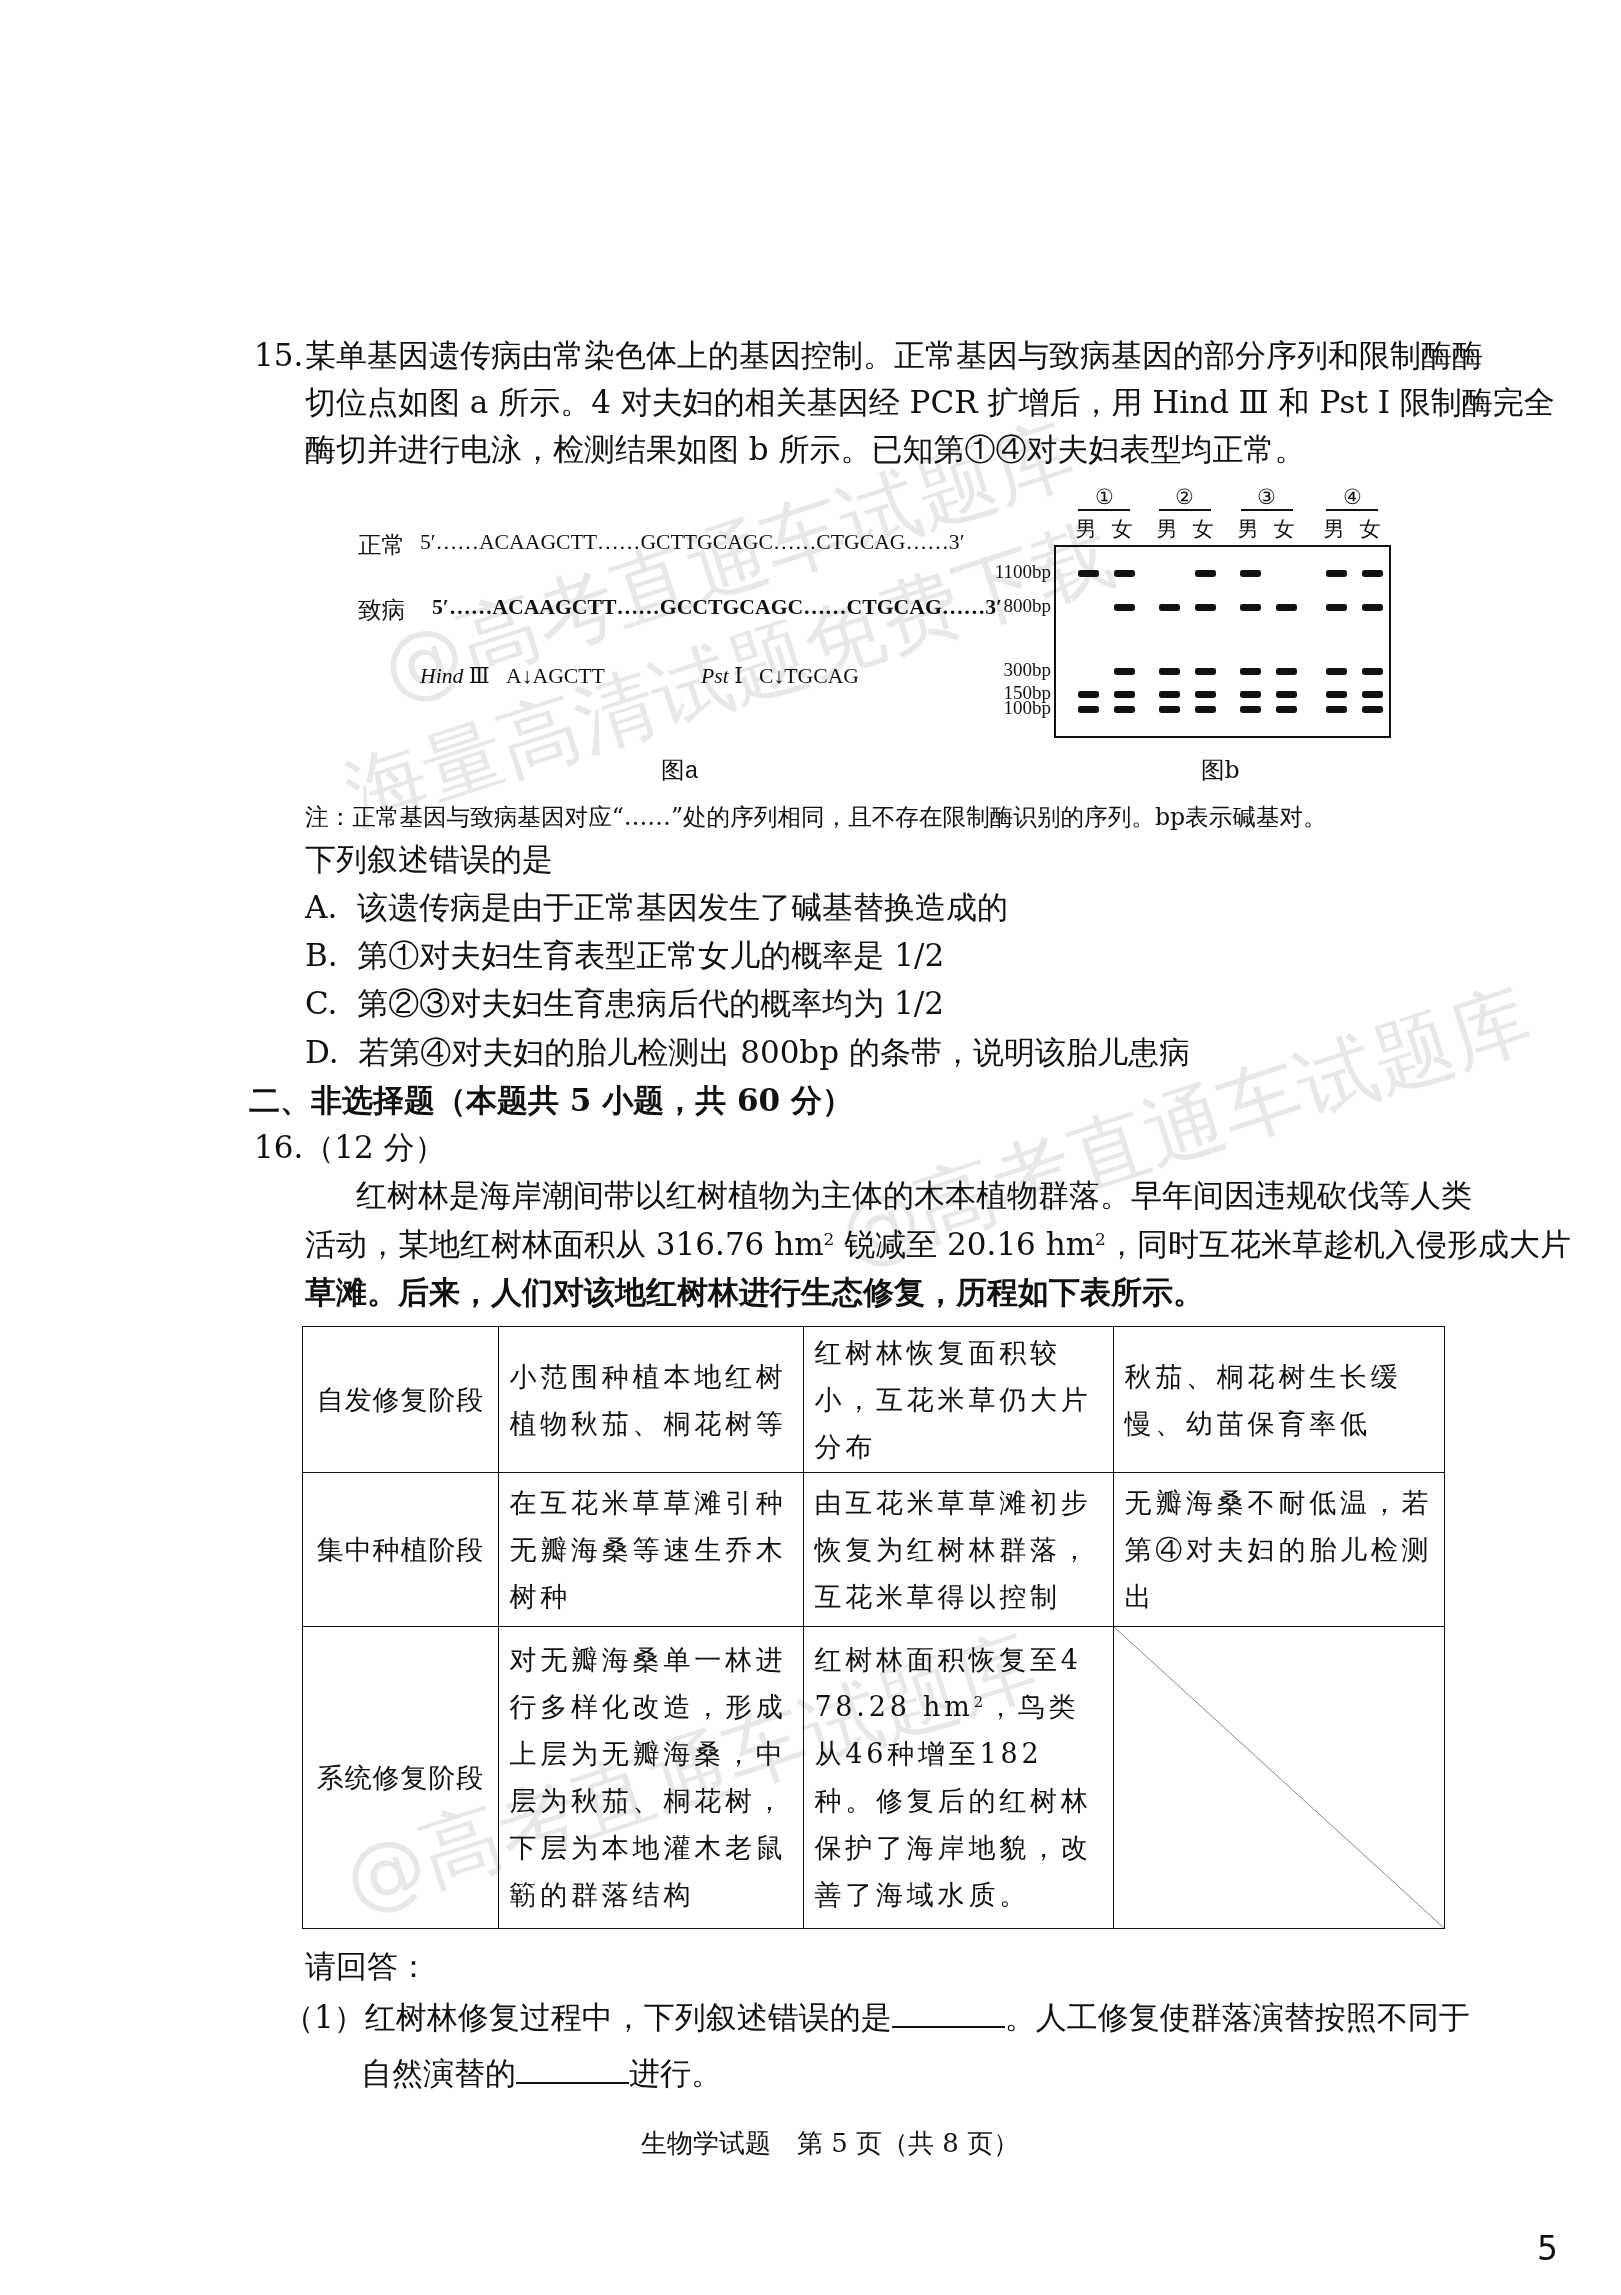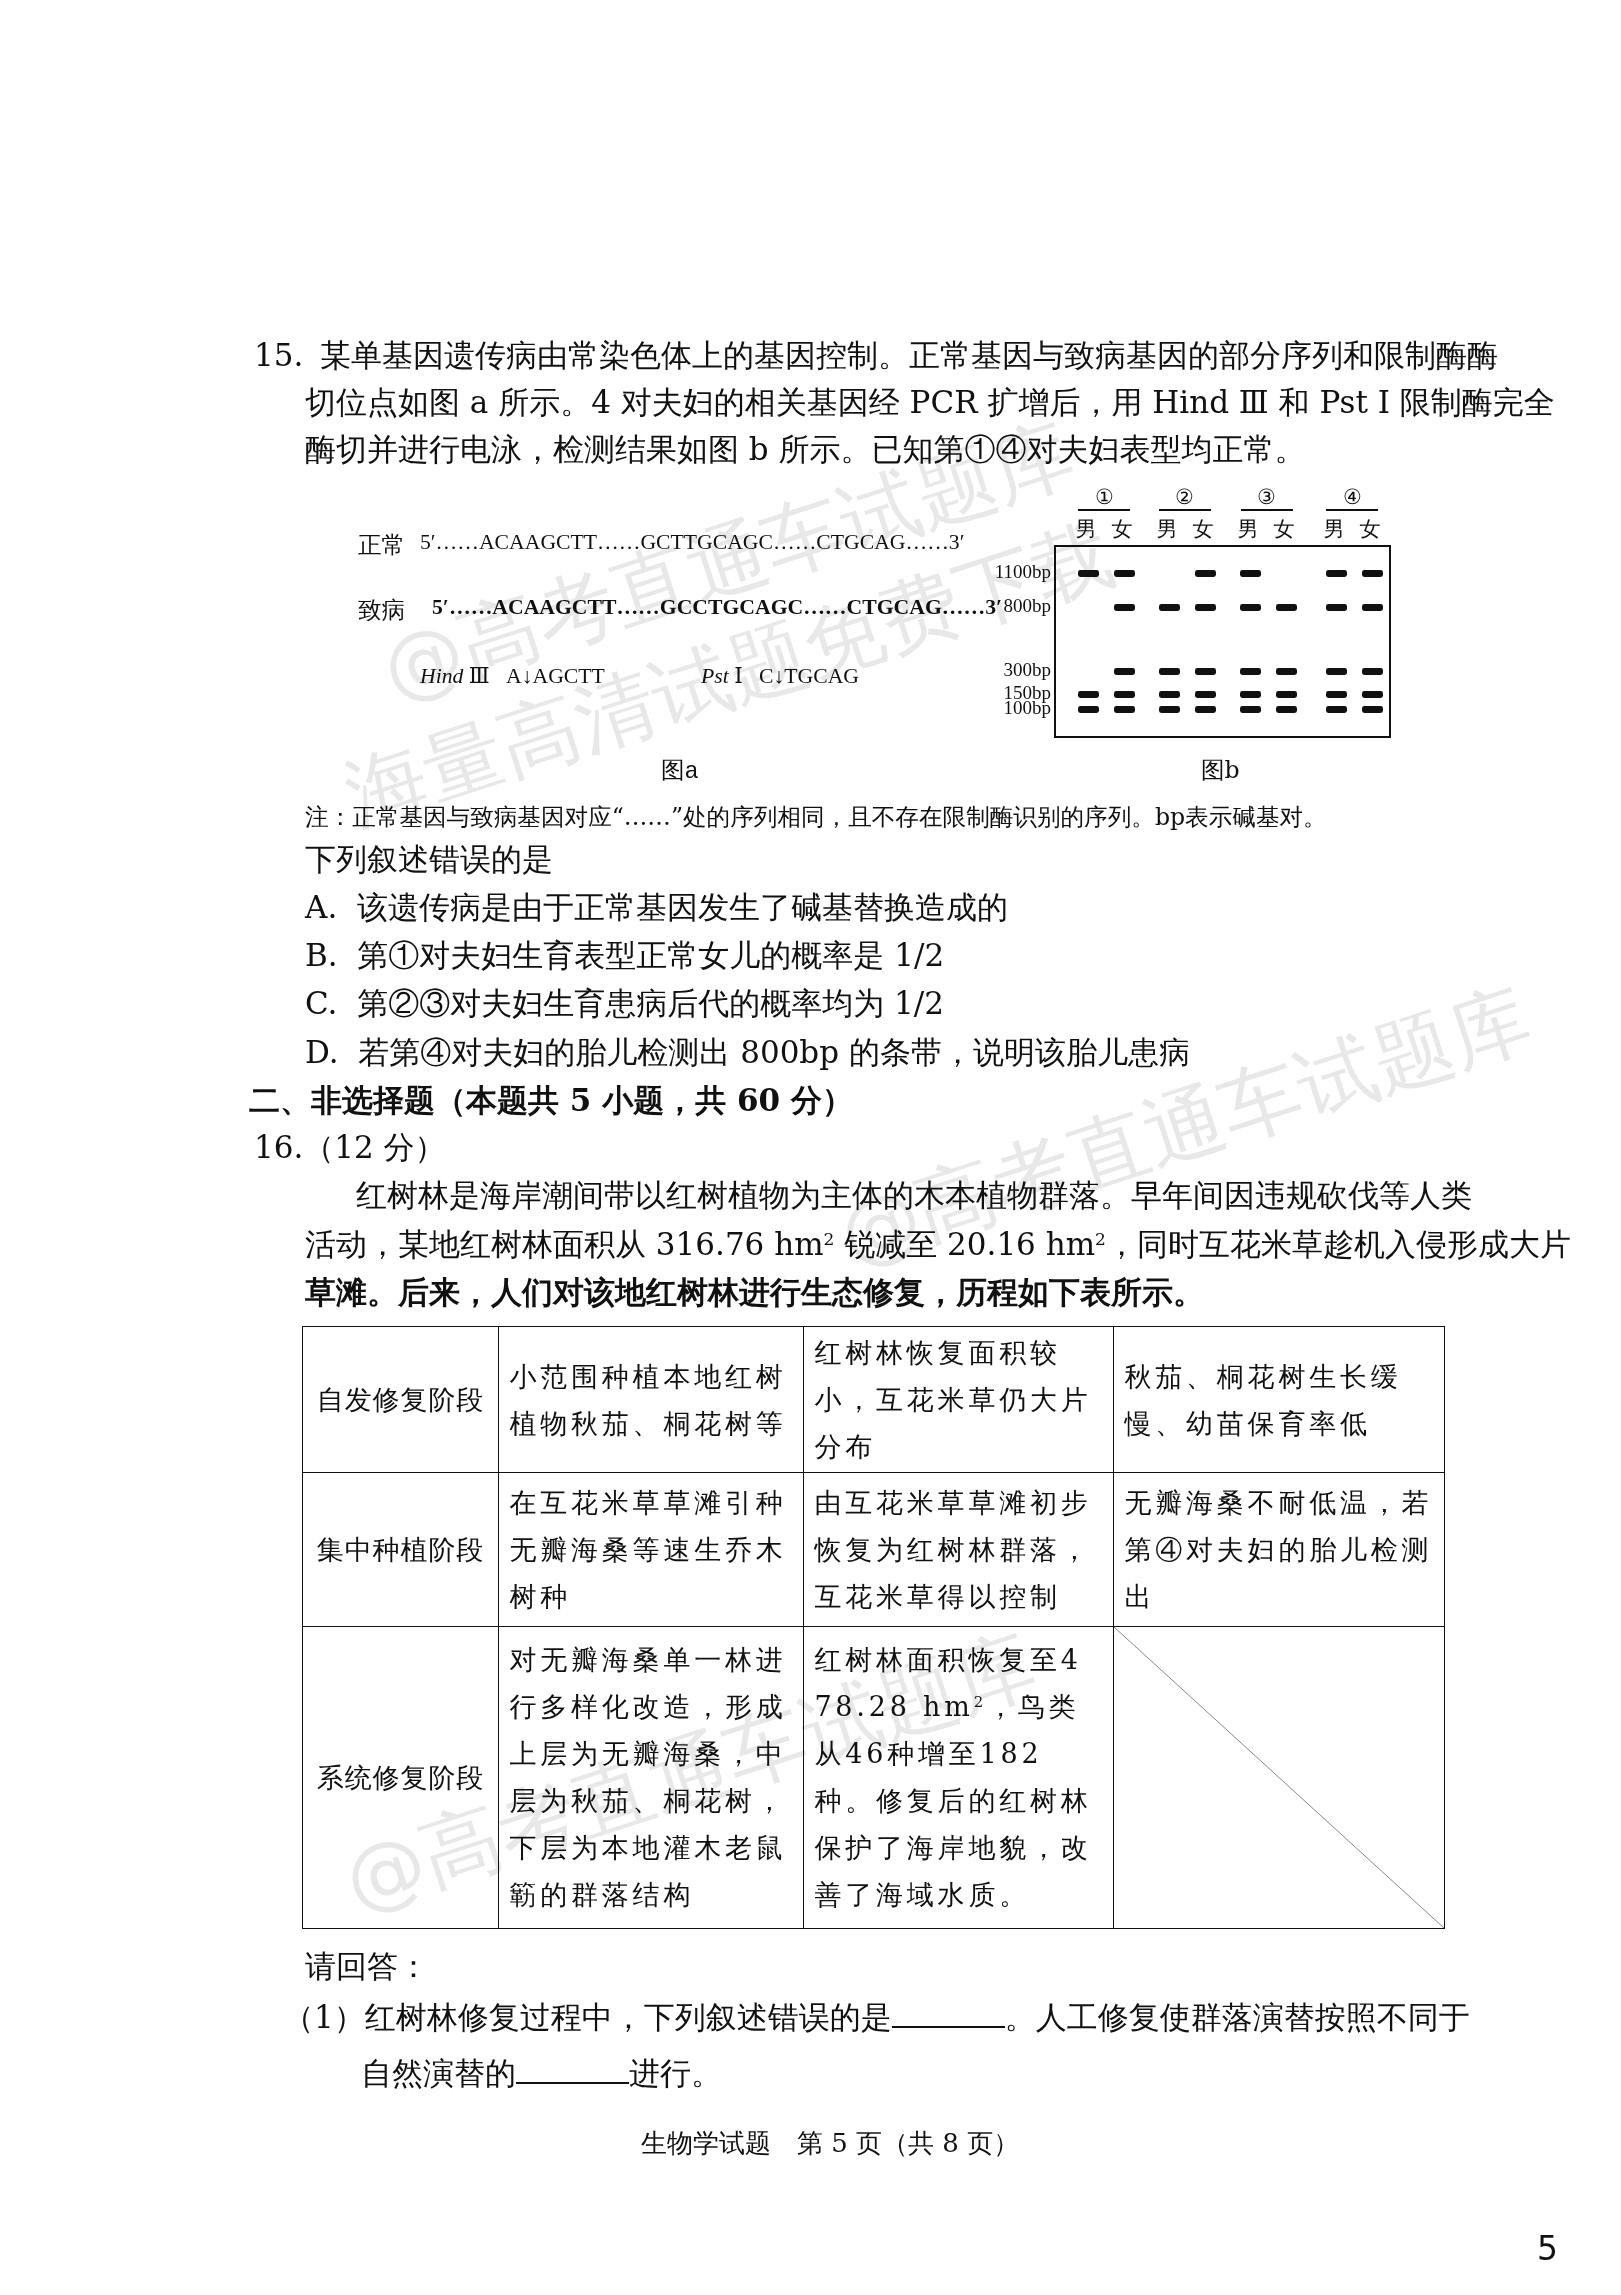--- a/index.html
+++ b/index.html
@@ -32,21 +32,21 @@
 </style>
 </head>
 <body>
 
 <div class="watermark" style="left:368px;top:509px;">@高考直通车试题库</div>
 <div class="watermark" style="left:330px;top:622px;">海量高清试题免费下载</div>
 <div class="watermark" style="left:825px;top:1074px;">@高考直通车试题库</div>
 <div class="watermark" style="left:330px;top:1720px;">@高考直通车试题库</div>
 
 <div class="abs txt" style="left:254px;top:340px;">15.</div>
-<div class="abs txt" style="left:320px;top:340px;text-align:center;">某单基因遗传病由常染色体上的基因控制。正常基因与致病基因的部分序列和限制酶酶</div>
+<div class="abs txt" style="left:305px;top:340px;text-align:center;">某单基因遗传病由常染色体上的基因控制。正常基因与致病基因的部分序列和限制酶酶</div>
 <div class="abs txt" style="left:305px;top:387px;">切位点如图 a 所示。4 对夫妇的相关基因经 PCR 扩增后，用 Hind Ⅲ 和 Pst Ⅰ 限制酶完全</div>
 <div class="abs txt" style="left:305px;top:434px;">酶切并进行电泳，检测结果如图 b 所示。已知第①④对夫妇表型均正常。</div>
 
 <div>
   <div class="abs small" style="left:358px;top:529px;">正常</div>
   <div class="abs seq" style="left:420px;top:530px;">5′……ACAAGCTT……GCTTGCAGC……CTGCAG……3′</div>
   <div class="abs small" style="left:358px;top:594px;">致病</div>
   <div class="abs seq" style="left:432px;top:595px;font-weight:bold;">5′……ACAAGCTT……GCCTGCAGC……CTGCAG……3′</div>
   <div class="abs seq" style="left:420px;top:663px;">
     <span class="i">Hind</span>

